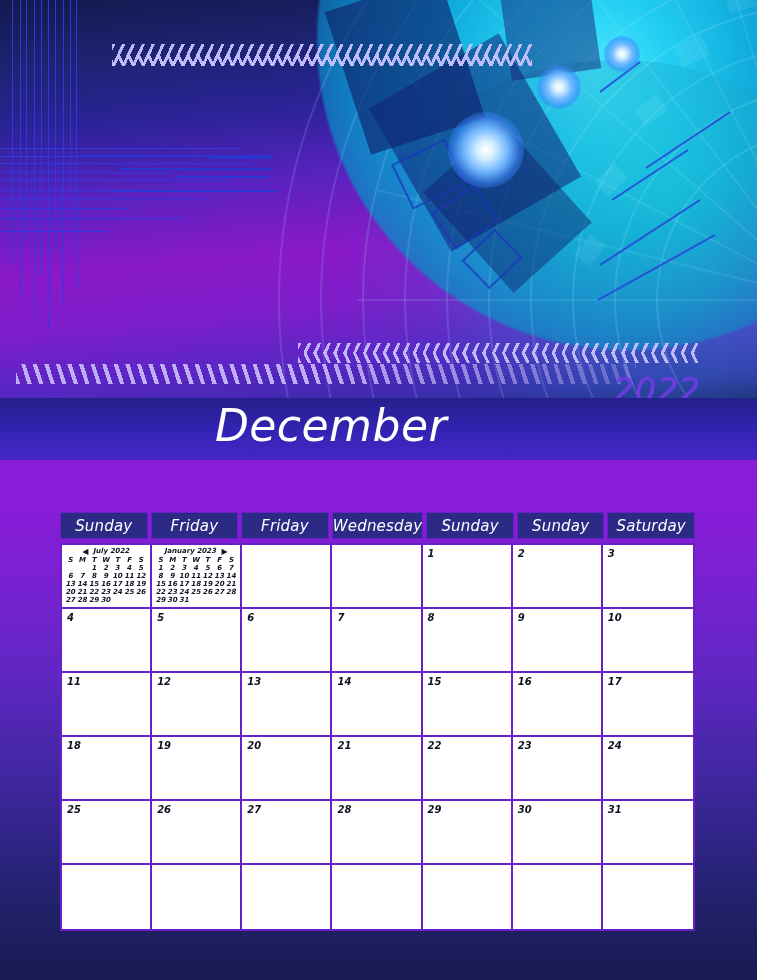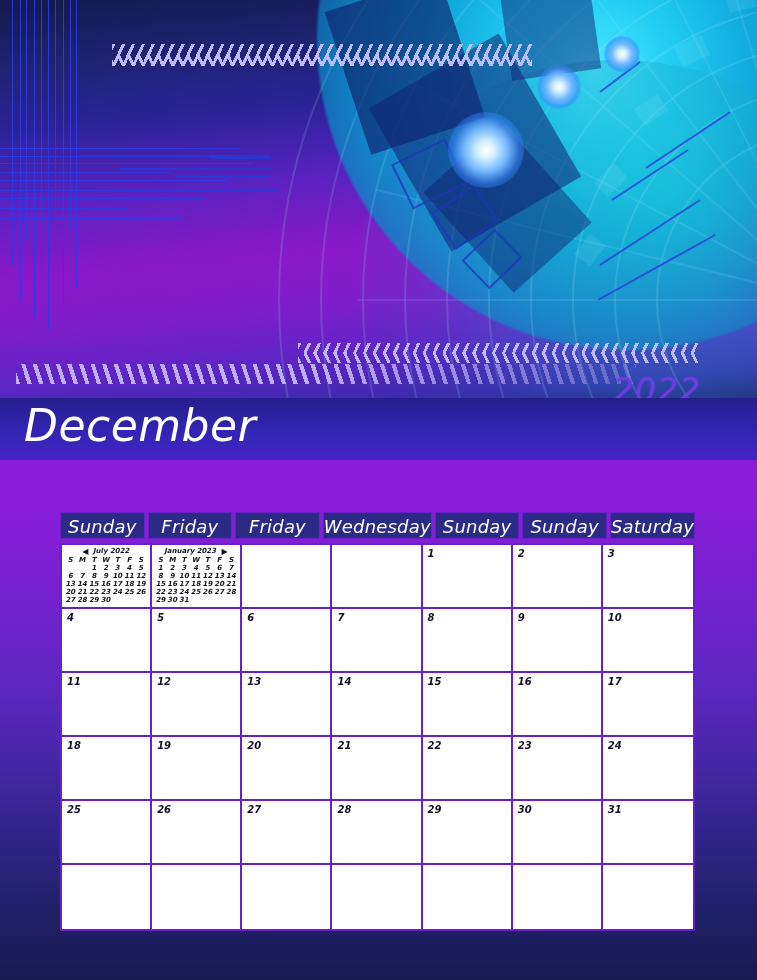--- a/index.html
+++ b/index.html
@@ -168,20 +168,21 @@
     top: 398px;
     width: 757px;
     height: 62px;
     background: linear-gradient(180deg, #241f8c 0%, #3324b4 55%, #4625c6 100%);
   }
   .month-title {
     position: absolute;
     left: 0;
     top: 2px;
     width: 638px;
+    text-align: center;
     font-family: "DejaVu Sans", sans-serif;
     font-size: 44px;
     font-weight: 400;
     letter-spacing: 0.5px;
     color: #ffffff;
     padding-left: 24px;
   }
 
   
   .calbody {
@@ -213,21 +214,21 @@
     display: grid;
     grid-template-columns: repeat(7, 1fr);
     gap: 3px;
     margin-bottom: 4px;
   }
   .weekday {
     background: #2b2b86;
     color: #ffffff;
     text-align: center;
     font-family: "DejaVu Sans", sans-serif;
-    font-size: 18px;
+    font-size: 15px;
     line-height: 27px;
     height: 27px;
     letter-spacing: 0.2px;
     border: 1px solid #6a20c8;
   }
 
   
   .weeks {
     display: grid;
     grid-template-rows: repeat(6, 1fr);

